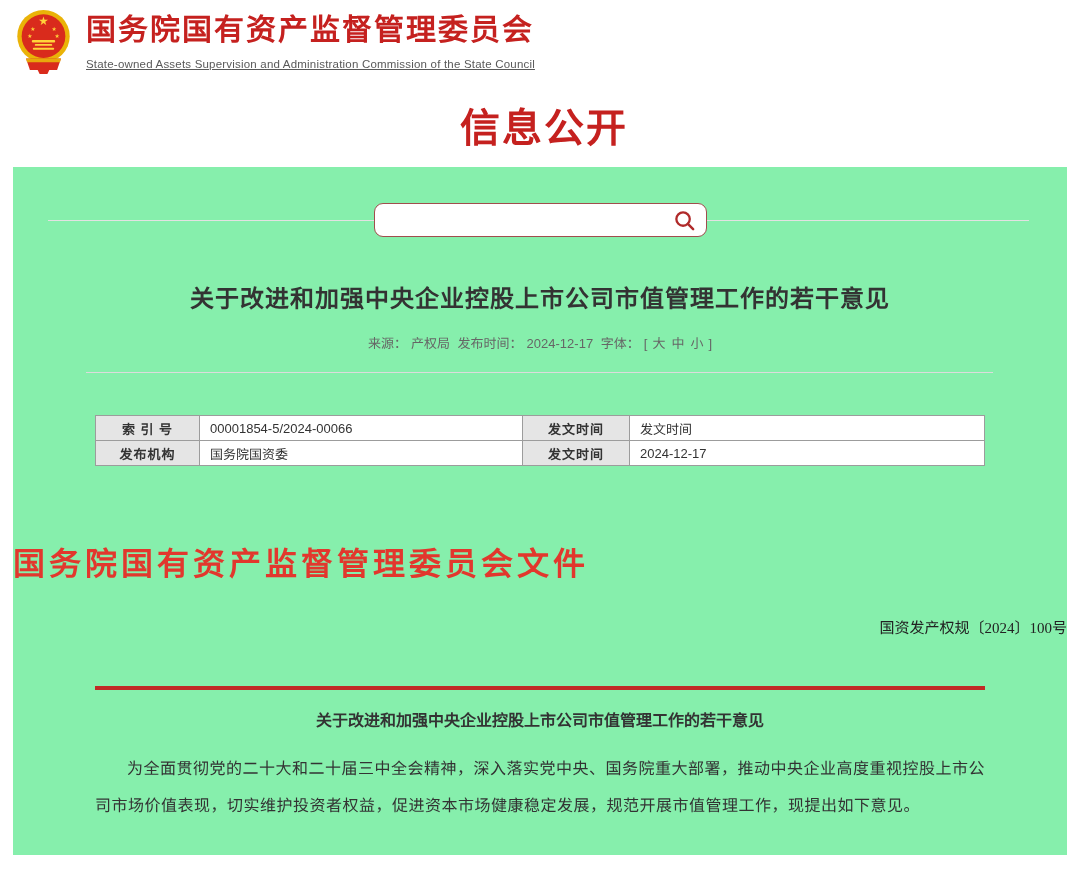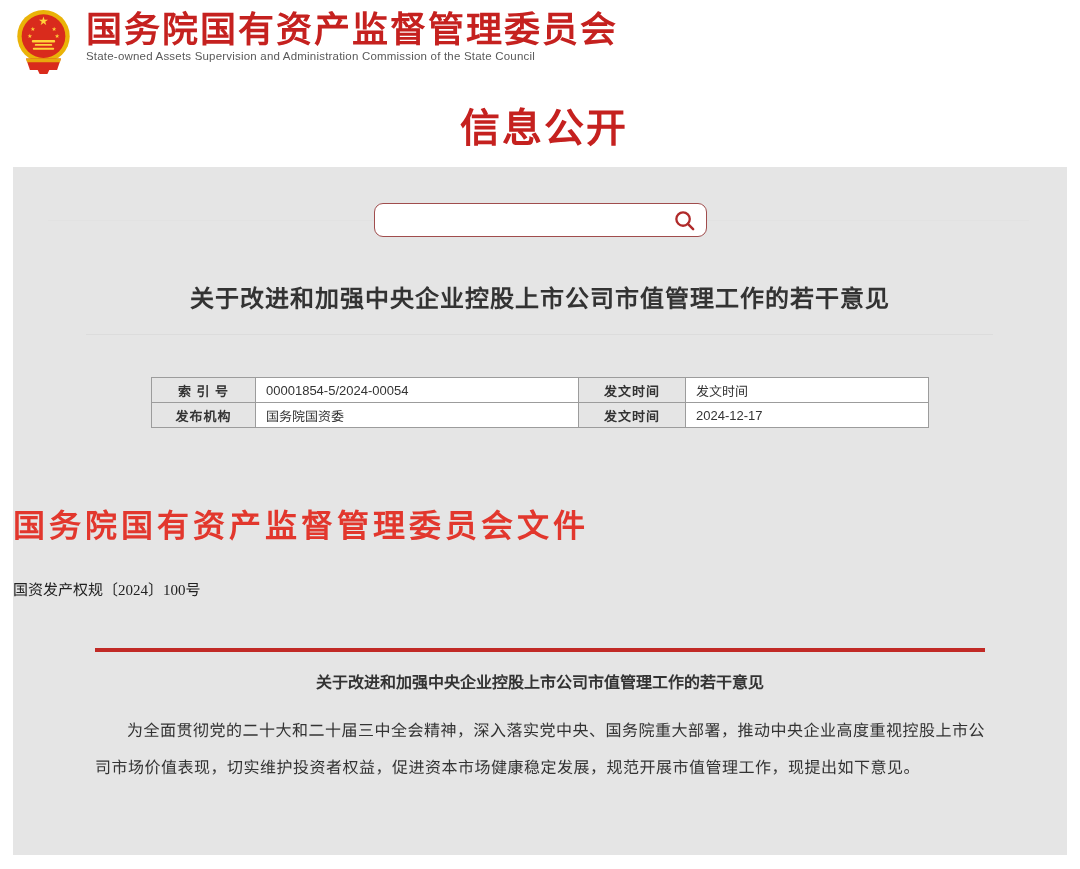--- a/index.html
+++ b/index.html
@@ -10,34 +10,34 @@
     -webkit-font-smoothing:antialiased;
   }
   
   .site-header{
     display:flex;align-items:flex-start;
     padding:8px 0 0 12px;height:87px;box-sizing:border-box;background:#fff;
   }
   .emblem{width:63px;height:66px;flex:0 0 auto;}
   .header-text{margin-left:11px;padding-top:5px;}
   .org-name{
-    font-size:36px;font-weight:bold;color:#c5211f;
+    font-size:30px;font-weight:bold;color:#c5211f;
     letter-spacing:2px;line-height:34px;
   }
   .org-name-en{
-    font-size:11.5px;color:#595959;margin-top:3px;letter-spacing:0.2px;
+    font-size:11.5px;color:#595959;margin-top:11px;letter-spacing:0.2px;text-decoration:underline;
   }
   
   .section-title{
     text-align:center;font-size:40px;font-weight:bold;color:#c5211f;
     margin:16px 0 0 0;line-height:50px;letter-spacing:2px;padding-left:8px;
   }
   
   .card{
-    margin:14px 13px 0 13px;background:#e5e5e5;height:688px;
+    margin:14px 13px 0 13px;background:#86efac;height:688px;
     box-sizing:border-box;padding-top:36px;position:relative;
   }
   
   .search-row{position:relative;height:34px;}
   .search-divider{
     position:absolute;top:17px;left:35px;right:38px;height:1px;background:#e2e2e2;
   }
   .search-box{
     position:relative;z-index:1;width:333px;height:34px;margin:0 auto;
     background:#ffffff;border:1px solid #a04d4d;border-radius:9px;
@@ -58,39 +58,39 @@
     color:#333333;line-height:32px;letter-spacing:1px;
   }
   .article-meta{
     margin-top:20px;text-align:center;font-size:13px;color:#666666;line-height:18px;
   }
   .article-meta span{margin:0 2px;}
   .font-link{color:#666666;text-decoration:none;cursor:pointer;margin:0 3px;}
   .meta-divider{margin:19px 74px 0 73px;height:1px;background:#dcdcdc;}
   
   .info-table{
-    width:778px;margin:42px auto 0 auto;border-collapse:collapse;table-layout:fixed;
+    width:890px;margin:42px auto 0 auto;border-collapse:collapse;table-layout:fixed;
     font-size:13px;color:#333;background:#ffffff;
   }
   .info-table td{
     border:1px solid #9c9c9c;height:24px;padding:0 10px;
     overflow:hidden;white-space:nowrap;
   }
   .info-table td.lbl{
     background:#e5e5e5;font-weight:bold;text-align:center;padding:0 4px;
     letter-spacing:1px;
   }
   
   .letterhead{
     margin-top:76px;text-align:left;font-size:32px;font-weight:bold;
     color:#e2372d;letter-spacing:4px;line-height:44px;
     font-family:"Liberation Serif","DejaVu Serif",serif;
   }
   .doc-number{
-    margin-top:32px;text-align:left;font-size:15px;color:#222222;line-height:20px;
+    margin-top:32px;text-align:right;font-size:15px;color:#222222;line-height:20px;
     font-family:"Liberation Serif","DejaVu Serif",serif;
   }
   .red-rule{margin:48px 82px 0 82px;height:4px;background:#c12a26;}
   .doc-title{
     margin-top:20px;text-align:center;font-size:16px;font-weight:bold;
     color:#333333;line-height:22px;
   }
   .doc-paragraph{
     margin:18px 82px 0 82px;font-size:16px;color:#333333;line-height:37px;
     text-indent:2em;text-align:justify;letter-spacing:0.5px;
@@ -133,34 +133,39 @@
         <svg width="23" height="23" viewBox="0 0 24 24">
           <circle cx="10.5" cy="10.5" r="7" fill="none" stroke="#b02a2a" stroke-width="2.4"></circle>
           <line x1="15.5" y1="15.5" x2="21" y2="21" stroke="#b02a2a" stroke-width="2.6" stroke-linecap="round"></line>
         </svg>
       </button>
     </div>
   </div>
 
   <div class="article-title">关于改进和加强中央企业控股上市公司市值管理工作的若干意见</div>
 
+  <div class="article-meta">
+    <span>来源：</span><span>产权局</span>
+    <span>发布时间：</span><span>2024-12-17</span>
+    <span>字体：</span><span>[</span><a class="font-link">大</a><a class="font-link">中</a><a class="font-link">小</a><span>]</span>
+  </div>
 
   <div class="meta-divider"></div>
 
   <table class="info-table">
     <colgroup>
       <col style="width:104px">
         <col style="width:323px">
         <col style="width:107px">
         <col>
     </colgroup>
     <tbody>
         <tr>
       <td class="lbl">索 引 号</td>
-      <td class="val">00001854-5/2024-00054</td>
+      <td class="val">00001854-5/2024-00066</td>
       <td class="lbl">发文时间</td>
       <td class="val">发文时间</td>
     </tr>
     <tr>
       <td class="lbl">发布机构</td>
       <td class="val">国务院国资委</td>
       <td class="lbl">发文时间</td>
       <td class="val">2024-12-17</td>
     </tr>
   </tbody>

